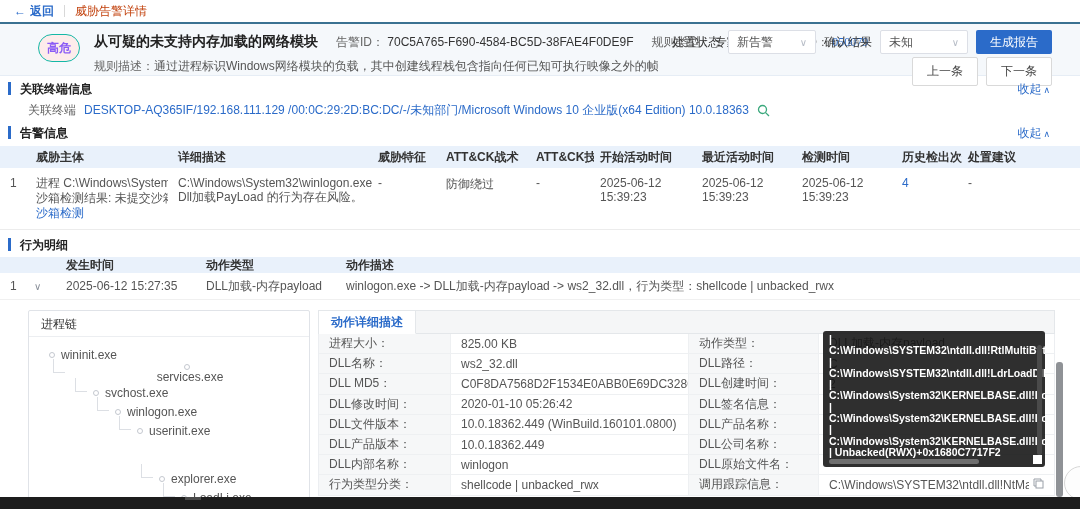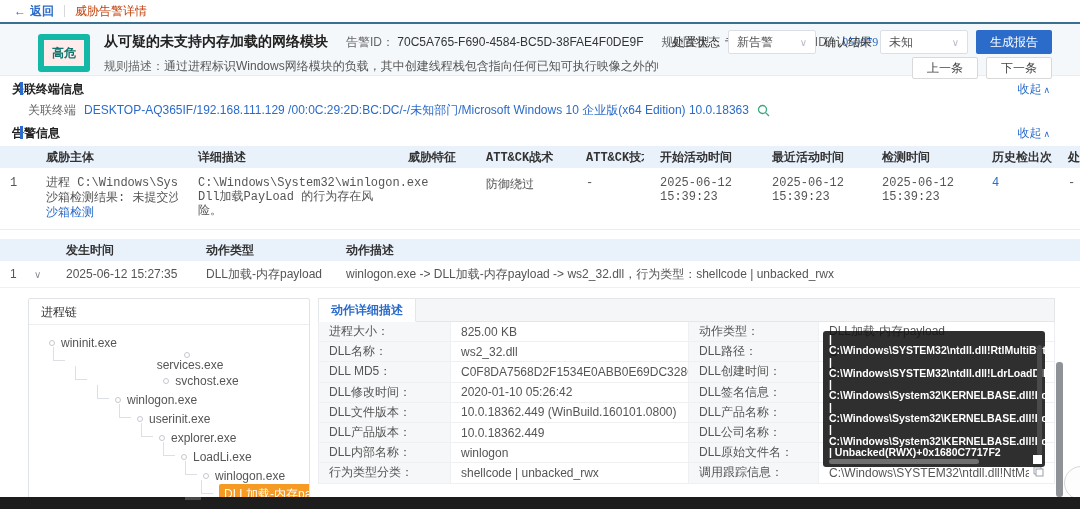--- a/index.html
+++ b/index.html
@@ -10,67 +10,67 @@
   }
   
   .topbar{height:24px; display:flex; align-items:center; gap:10px; padding:0 14px;
     background:#fff; border-bottom:2px solid #3a7191;}
   .back-link{color:#2b6bc9; display:flex; align-items:center; gap:4px; font-weight:bold; cursor:pointer;}
   .topbar-divider{width:1px; height:12px; background:#d8d8d8;}
   .topbar-title{color:#c2410c;}
   
   .summary{height:52px; background:#f5f8fb; border-bottom:1px solid #e6edf5;
     display:flex; padding:6px 28px 4px 38px; gap:14px;}
-  .sev-badge{align-self:flex-start; margin-top:4px; padding:7px 8px; border:6px solid #14b8a6;
-    background:#fdeceb; color:#0f766e; font-weight:bold; border-radius:3px; line-height:1;}
+  .sev-badge{align-self:flex-start; margin-top:4px; padding:7px 8px; border:1px solid #14b8a6;
+    background:#fdeceb; color:#8b5cf6; font-weight:bold; border-radius:14px; line-height:1;}
   .sum-main{flex:1; min-width:0;}
   .sum-line1{display:flex; align-items:center; gap:18px; height:24px;}
   .sum-title{font-size:14px; font-weight:bold; color:#222; white-space:nowrap;}
   .kv{white-space:nowrap;}
   .kv .k{color:#666;}
   .kv .v{color:#333;}
   .kv .v.link{color:#2b6bc9; cursor:pointer;font-family:Liberation Serif, serif;}
   .sum-line2{margin-top:4px; color:#555; white-space:nowrap; overflow:hidden;}
   .sum-line2 .k{color:#666;}
   .sum-right{display:flex; flex-direction:column; align-items:flex-end; gap:3px;}
   .sum-controls{display:flex; align-items:center; gap:8px;}
   .ctl-label{color:#333; white-space:nowrap;}
   .select{width:88px; height:24px; background:#fff; border:1px solid #dcdfe6; border-radius:2px;
     display:flex; align-items:center; justify-content:space-between; padding:0 8px; color:#555; cursor:pointer;}
   .select .caret{color:#b6bcc6; font-size:10px;}
   .btn-primary{height:24px; padding:0 14px; background:#2b6bc9; color:#fff; border:none;
     border-radius:2px; font-size:12px; cursor:pointer;}
   .sum-pager{display:flex; gap:8px;}
-  .btn-plain{height:22px; padding:0 14px; background:#fff; border:1px solid #d9d9d9; border-radius:2px;
+  .btn-plain{height:29px; padding:0 14px; background:#fff; border:1px solid #d9d9d9; border-radius:2px;
     color:#444; font-size:12px; cursor:pointer;}
   
-  .section-head{position:relative; height:18px; display:flex; align-items:center; margin-left:12px;}
+  .section-head{position:relative; height:18px; display:flex; align-items:center; padding-left:20px;}
   .section-head::before{content:""; position:absolute; left:8px; top:2px; width:3px; height:13px; background:#2b6bc9;}
   .section-title{font-weight:bold; color:#222;}
   .collapse-link{position:absolute; right:30px; color:#2b6bc9; cursor:pointer; font-size:12px;}
   .collapse-link .ch{font-size:9px; margin-left:2px;}
   .terminal-row{height:20px; display:flex; align-items:center; gap:8px; padding-left:28px; margin-top:2px;}
   .terminal-label{color:#666;}
   .terminal-value{color:#2b6bc9; cursor:pointer; white-space:nowrap;}
   .search-icon{display:inline-flex; cursor:pointer;}
   
   .alert-table{margin-top:4px;}
   .atr{display:grid; grid-template-columns:30px 140px 198px 66px 88px 62px 100px 98px 98px 64px 1fr;
-    column-gap:12px; align-items:start;font-family:Liberation Mono, monospace;}
+    column-gap:2px; align-items:start;}
   .atr.head{background:#e9f1fb; height:22px; align-items:center; font-weight:bold; color:#333;}
   .atr.head > div{padding:0 4px; white-space:nowrap; overflow:hidden;}
   .atr.body{padding:8px 0; border-bottom:1px solid #ececec; color:#555;}
   .atr.body > div{padding:0 4px;}
   .cell-idx{text-align:left; padding-left:10px !important; color:#555;}
   .subject-cell div{line-height:15px; white-space:nowrap; overflow:hidden;}
   .link-blue{color:#2b6bc9; cursor:pointer;}
   .desc-cell{line-height:14px;}
   
   .btr{display:grid; grid-template-columns:30px 32px 140px 140px 1fr; align-items:center;}
-  .btr.head{background:#e9f1fb; height:22px; font-weight:bold; color:#333; margin-top:3px;}
+  .btr.head{background:#e9f1fb; height:16px; font-weight:bold; color:#333; margin-top:3px;}
   .btr.body{height:27px; color:#555; border-bottom:1px solid #f0f0f0;}
   .btr > div{padding:0 4px; white-space:nowrap; overflow:hidden;}
   .chev{color:#8a9099; font-size:10px; cursor:pointer;}
   
   .expanded{position:relative; height:223px; padding:10px 0 0 28px; display:flex; gap:8px;}
   .proc-panel{width:282px; height:206px; border:1px solid #e0e3e8; border-radius:2px; background:#fff; overflow:hidden;}
   .proc-title{height:26px; line-height:26px; padding-left:12px; color:#333; border-bottom:1px solid #eceef1;}
   .tree{padding:8px 0 0 14px;}
   .tnode{position:relative; height:19px; display:flex; align-items:center; white-space:nowrap; color:#555;}
   .tnode .elbow{position:absolute; width:12px; height:14px; border-left:1px solid #dcdfe4; border-bottom:1px solid #dcdfe4; top:-5px;}
@@ -213,20 +213,23 @@
         <div>2025-06-12 15:39:23</div>
         <div>2025-06-12 15:39:23</div>
         <div>2025-06-12 15:39:23</div>
         <div class="link-blue">4</div>
         <div>-</div>
       </div>
     </div>
   </div>
 
   <div style="padding-top:6px;">
+    <div class="section-head">
+      <span class="section-title">行为明细</span>
+    </div>
     <div class="btr head">
       <div></div>
         <div></div>
       <div>发生时间</div>
       <div>动作类型</div>
       <div>动作描述</div>
     </div>
     <div class="btr body">
       <div class="cell-idx">1</div>
       <div class="chev">∨</div>
@@ -243,36 +246,36 @@
       <div class="tree">
         <div class="tnode" style="padding-left:6px;">
             <span class="tdot"></span>
             <span>wininit.exe</span>
           </div>
         <div class="tnode" style="padding-left:28px;flex-direction:column;">
             <span class="elbow" style="left:10px;"></span>
             <span class="tdot"></span>
             <span>services.exe</span>
           </div>
-        <div class="tnode" style="padding-left:50px;justify-content:center;">
+        <div class="tnode" style="padding-left:50px;">
             <span class="elbow" style="left:32px;"></span>
             <span class="tdot"></span>
             <span>svchost.exe</span>
           </div>
         <div class="tnode" style="padding-left:72px;">
             <span class="elbow" style="left:54px;"></span>
             <span class="tdot"></span>
             <span>winlogon.exe</span>
           </div>
         <div class="tnode" style="padding-left:94px;">
             <span class="elbow" style="left:76px;"></span>
             <span class="tdot"></span>
             <span>userinit.exe</span>
           </div>
-        <div class="tnode" style="padding-left:116px;">
+        <div class="tnode" style="padding-left:116px;margin-top:29px;">
             <span class="elbow" style="left:98px;"></span>
             <span class="tdot"></span>
             <span>explorer.exe</span>
           </div>
         <div class="tnode" style="padding-left:138px;">
             <span class="elbow" style="left:120px;"></span>
             <span class="tdot"></span>
             <span>LoadLi.exe</span>
           </div>
         <div class="tnode" style="padding-left:160px;">

